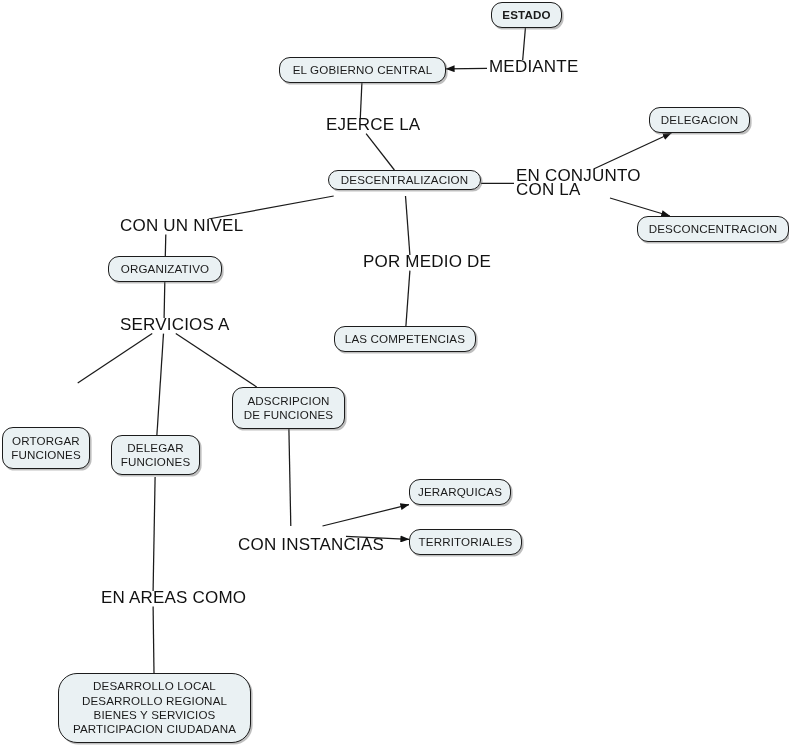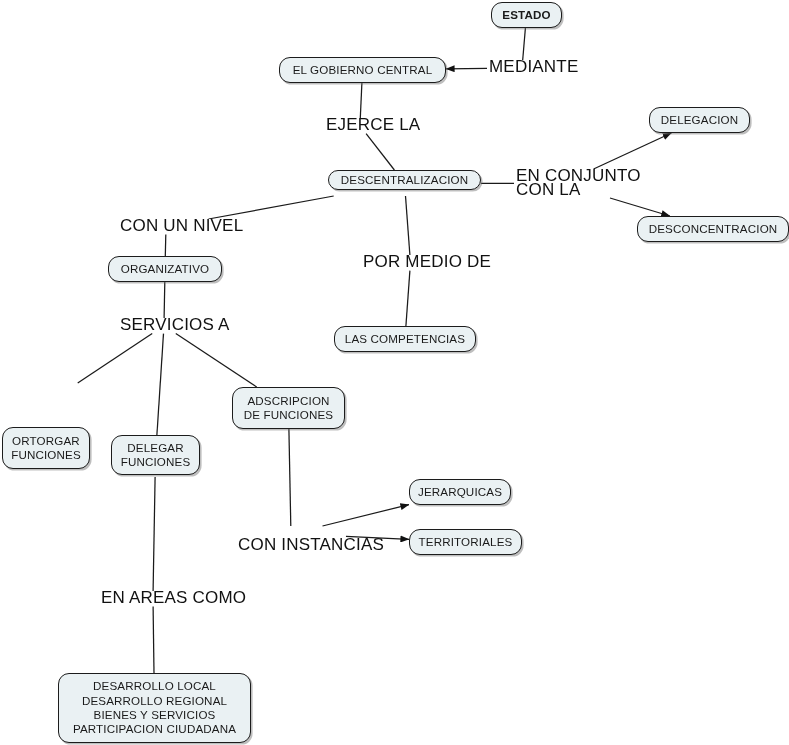--- a/index.html
+++ b/index.html
@@ -94,21 +94,21 @@
       <div class="node" style="left: 108px; top: 256px; width: 114px; height: 26px;">ORGANIZATIVO</div>
       <div class="node" style="left: 334px; top: 326px; width: 142px; height: 26px; text-align: right;">LAS COMPETENCIAS</div>
       <div class="node" style="left: 2px; top: 383px; width: 88px; height: 42px; margin-top: 44px;">ORTORGAR
 FUNCIONES</div>
       <div class="node" style="left: 232px; top: 387px; width: 113px; height: 42px;">ADSCRIPCION
 DE FUNCIONES</div>
       <div class="node" style="left: 111px; top: 435px; width: 89px; height: 40px;">DELEGAR
 FUNCIONES</div>
       <div class="node" style="left: 409px; top: 479px; width: 102px; height: 26px;">JERARQUICAS</div>
       <div class="node" style="left: 409px; top: 529px; width: 113px; height: 26px;">TERRITORIALES</div>
-      <div class="node" style="left: 58px; top: 673px; width: 193px; height: 70px;">DESARROLLO LOCAL
+      <div class="node" style="left: 58px; top: 673px; width: 193px; height: 70px; border-radius: 19px;">DESARROLLO LOCAL
 DESARROLLO REGIONAL
 BIENES Y SERVICIOS
 PARTICIPACION CIUDADANA</div>
     </div>
   <div id="labels-layer">
       <div class="linklabel" style="left: 487px; top: 60px; width: 70px;">MEDIANTE</div>
       <div class="linklabel" style="left: 324px; top: 118px; width: 72px;">EJERCE LA</div>
       <div class="linklabel" style="left: 514px; top: 169px; width: 96px;">EN CONJUNTO
 CON LA</div>
       <div class="linklabel" style="left: 118px; top: 219px; width: 96px;">CON UN NIVEL</div>

